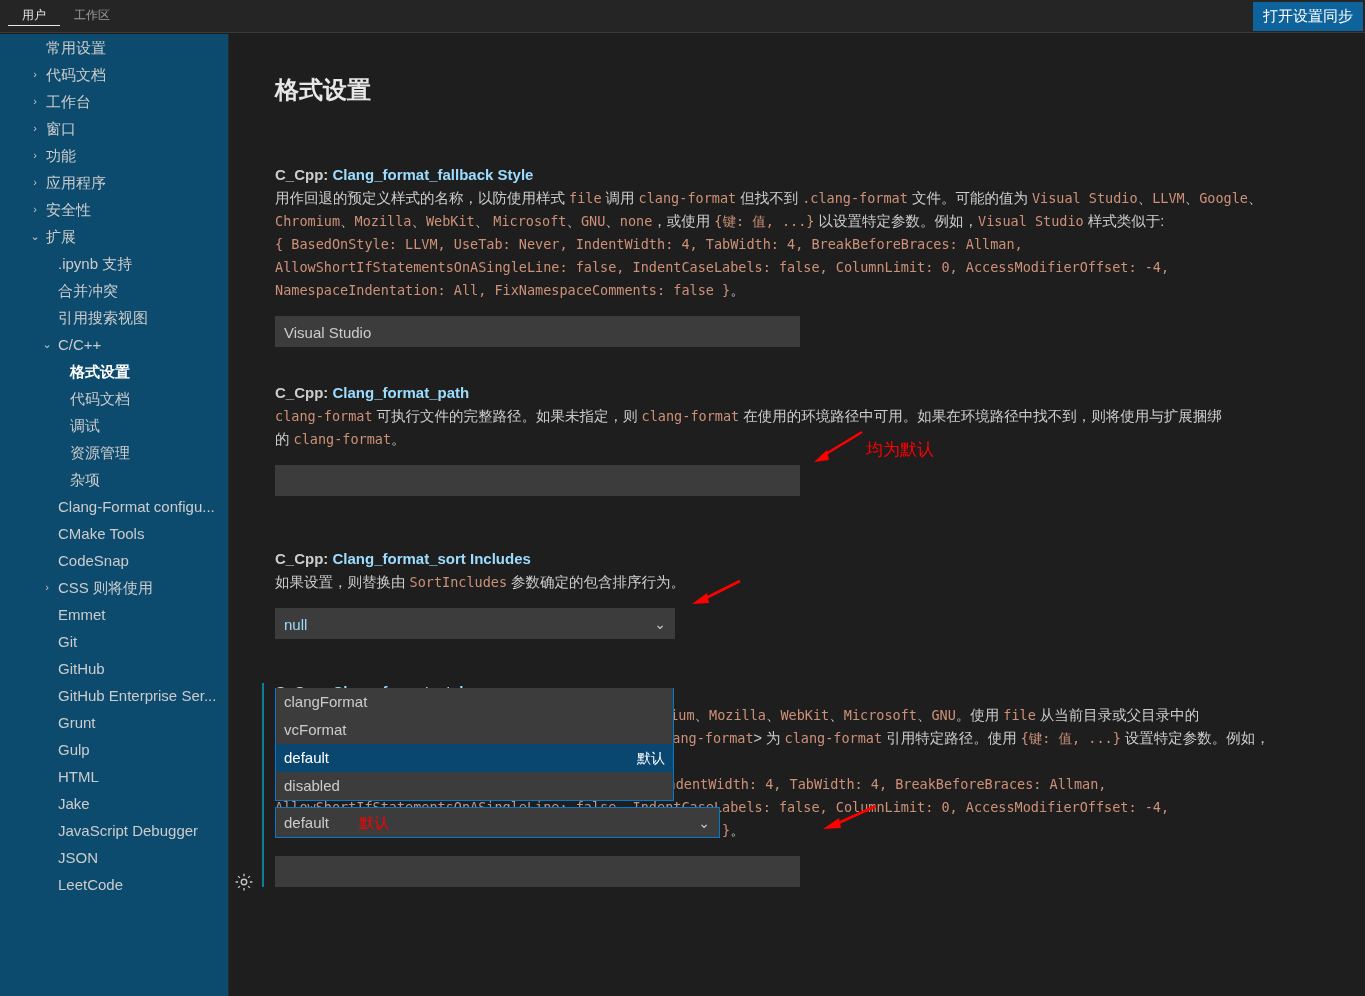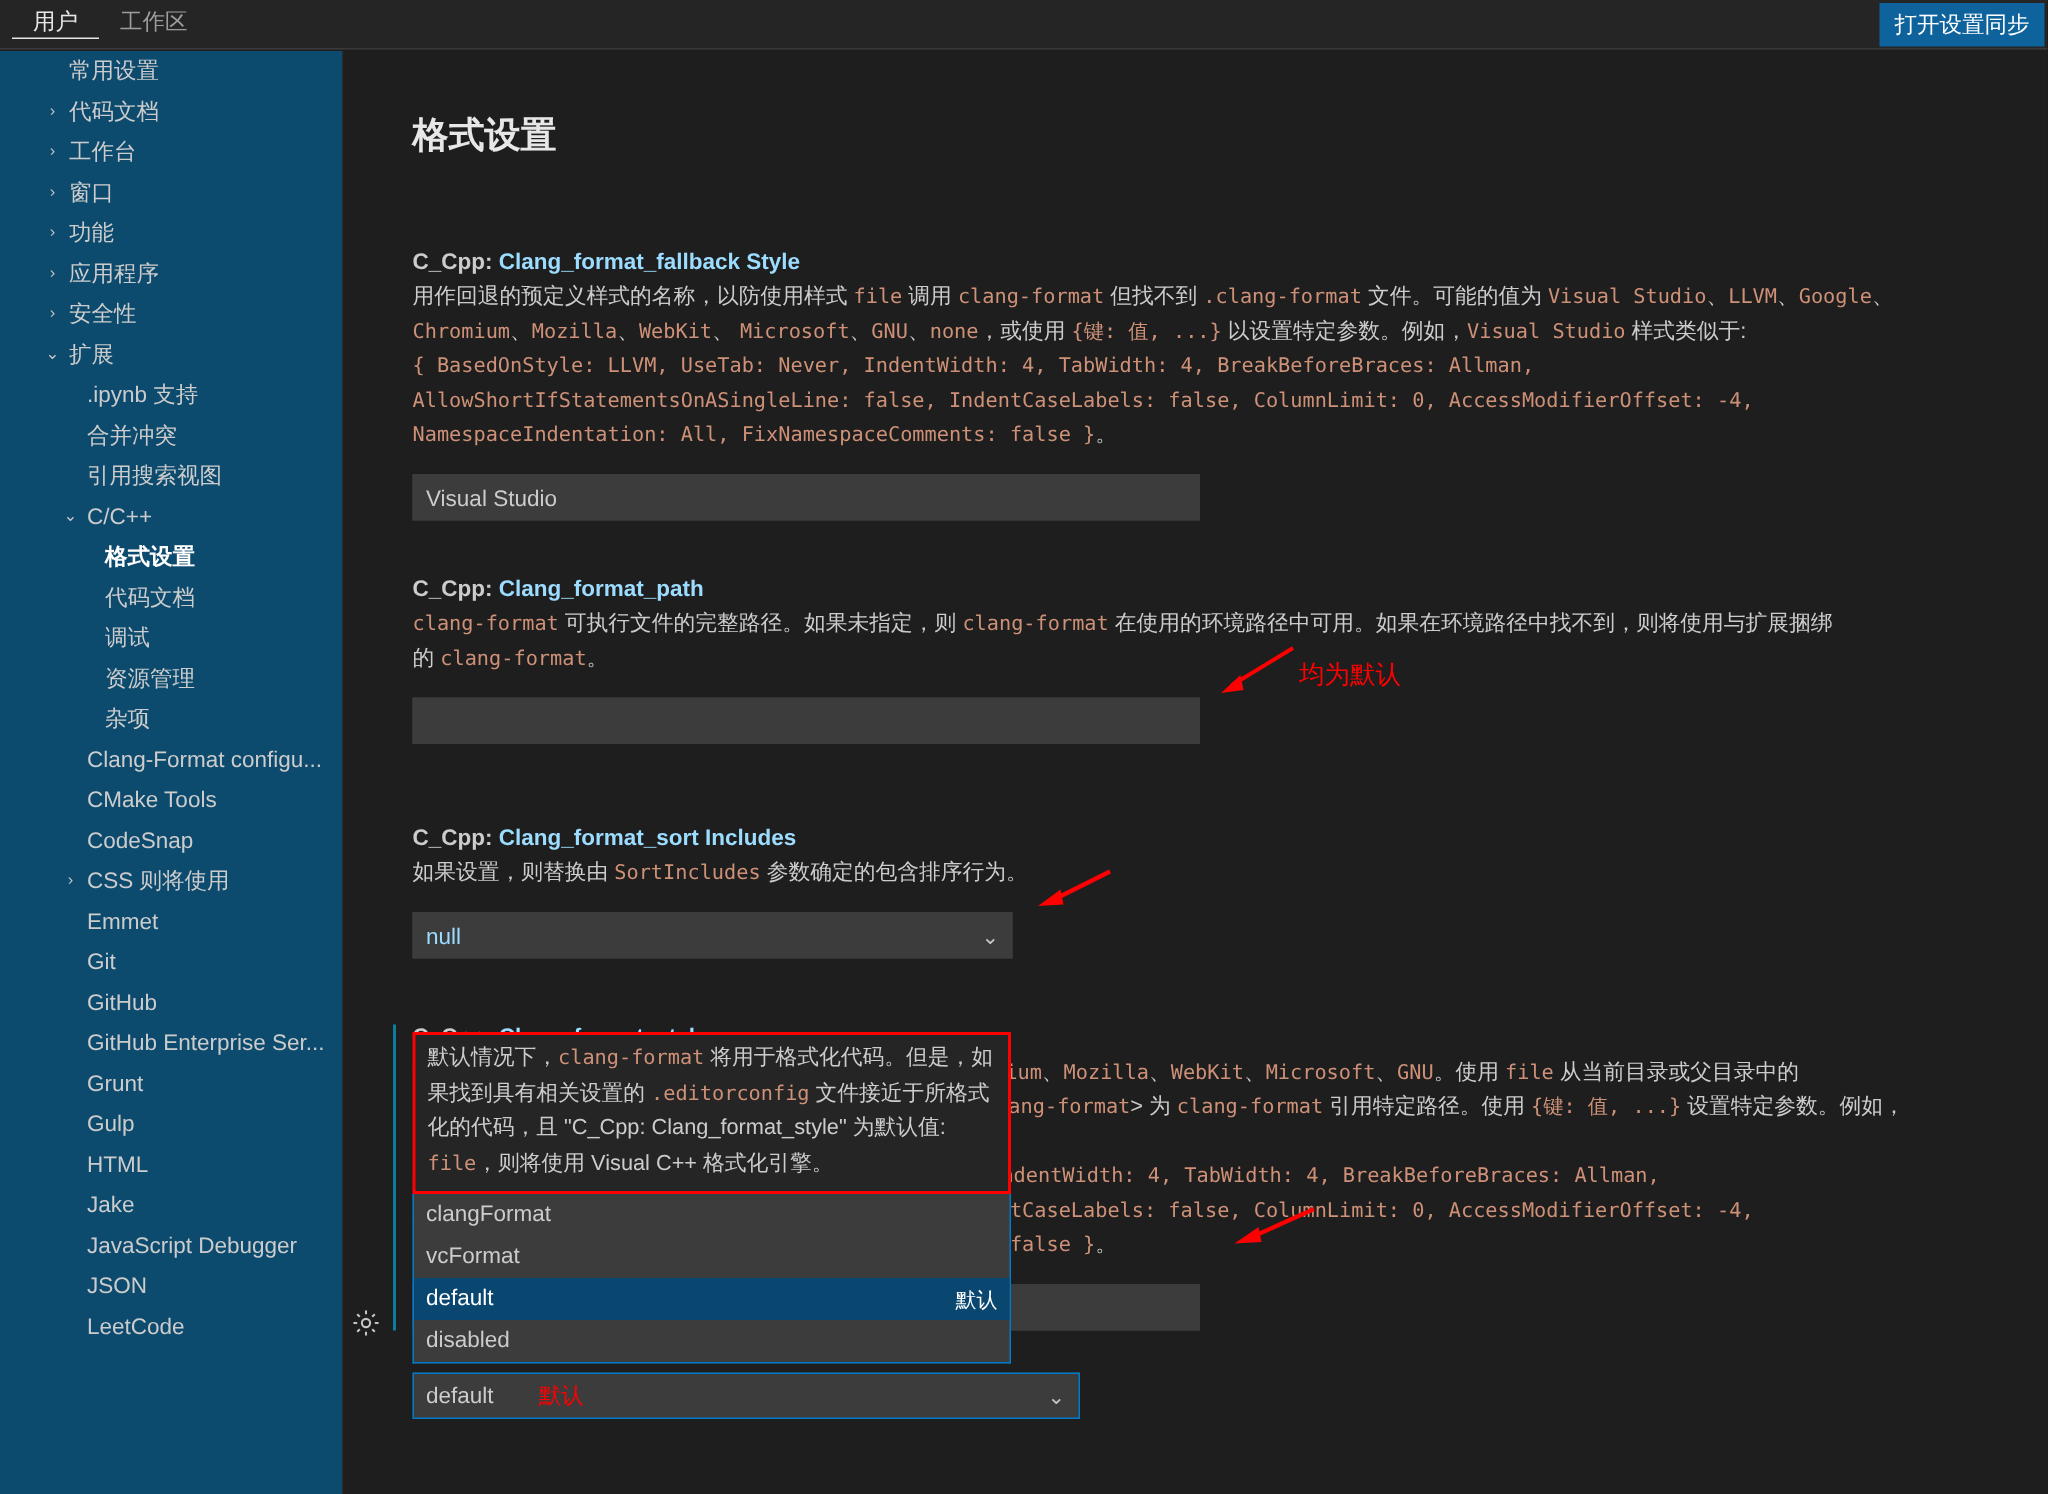--- a/index.html
+++ b/index.html
@@ -13,21 +13,21 @@
   .app { position: relative; width: 1365px; height: 996px; background:#1e1e1e; }
 
   
   .topbar {
     position:absolute; top:0; left:0; width:1365px; height:33px;
     background:#252526;
   }
   .tabs { position:absolute; left:8px; top:0; display:flex; height:33px; }
   .tab {
     padding:0 14px; height:26px; line-height:30px;
-    font-size:15px; color:#9d9d9d; cursor:pointer;
+    font-size:12px; color:#9d9d9d; cursor:pointer;
     border-bottom:1px solid transparent;
   }
   .tab.active { color:#e7e7e7; border-bottom:1px solid #e7e7e7; }
   .sync-btn {
     position:absolute; right:2px; top:2px;
     background:#0e639c; color:#ffffff;
     font-size:15px; padding:5px 10px;
     cursor:pointer; white-space:nowrap;
   }
   .topbar-rule {
@@ -261,21 +261,20 @@
   </div>
 
   <div class="gear-icon">
     <svg width="20" height="20" viewBox="0 0 16 16" fill="none" stroke="#c5c5c5" stroke-width="1.1">
       <circle cx="8" cy="8" r="2.2"></circle>
       <path d="M8 1.3v2M8 12.7v2M1.3 8h2M12.7 8h2M3.3 3.3l1.4 1.4M11.3 11.3l1.4 1.4M12.7 3.3l-1.4 1.4M4.7 11.3l-1.4 1.4"></path>
     </svg>
   </div>
 
   <div class="combo-wrap">
-    <div class="combo-tip">默认情况下，<code>clang-format</code> 将用于格式化代码。但是，如果找到具有相关设置的 <code>.editorconfig</code> 文件接近于所格式化的代码，且 "C_Cpp: Clang_format_style" 为默认值: <code>file</code>，则将使用 Visual C++ 格式化引擎。</div>
     <div class="combo-list" id="combo-list">
         <div class="combo-opt">
           <span>clangFormat</span>
           <span class="desc"></span>
         </div>
         <div class="combo-opt">
           <span>vcFormat</span>
           <span class="desc"></span>
         </div>
         <div class="combo-opt sel">

